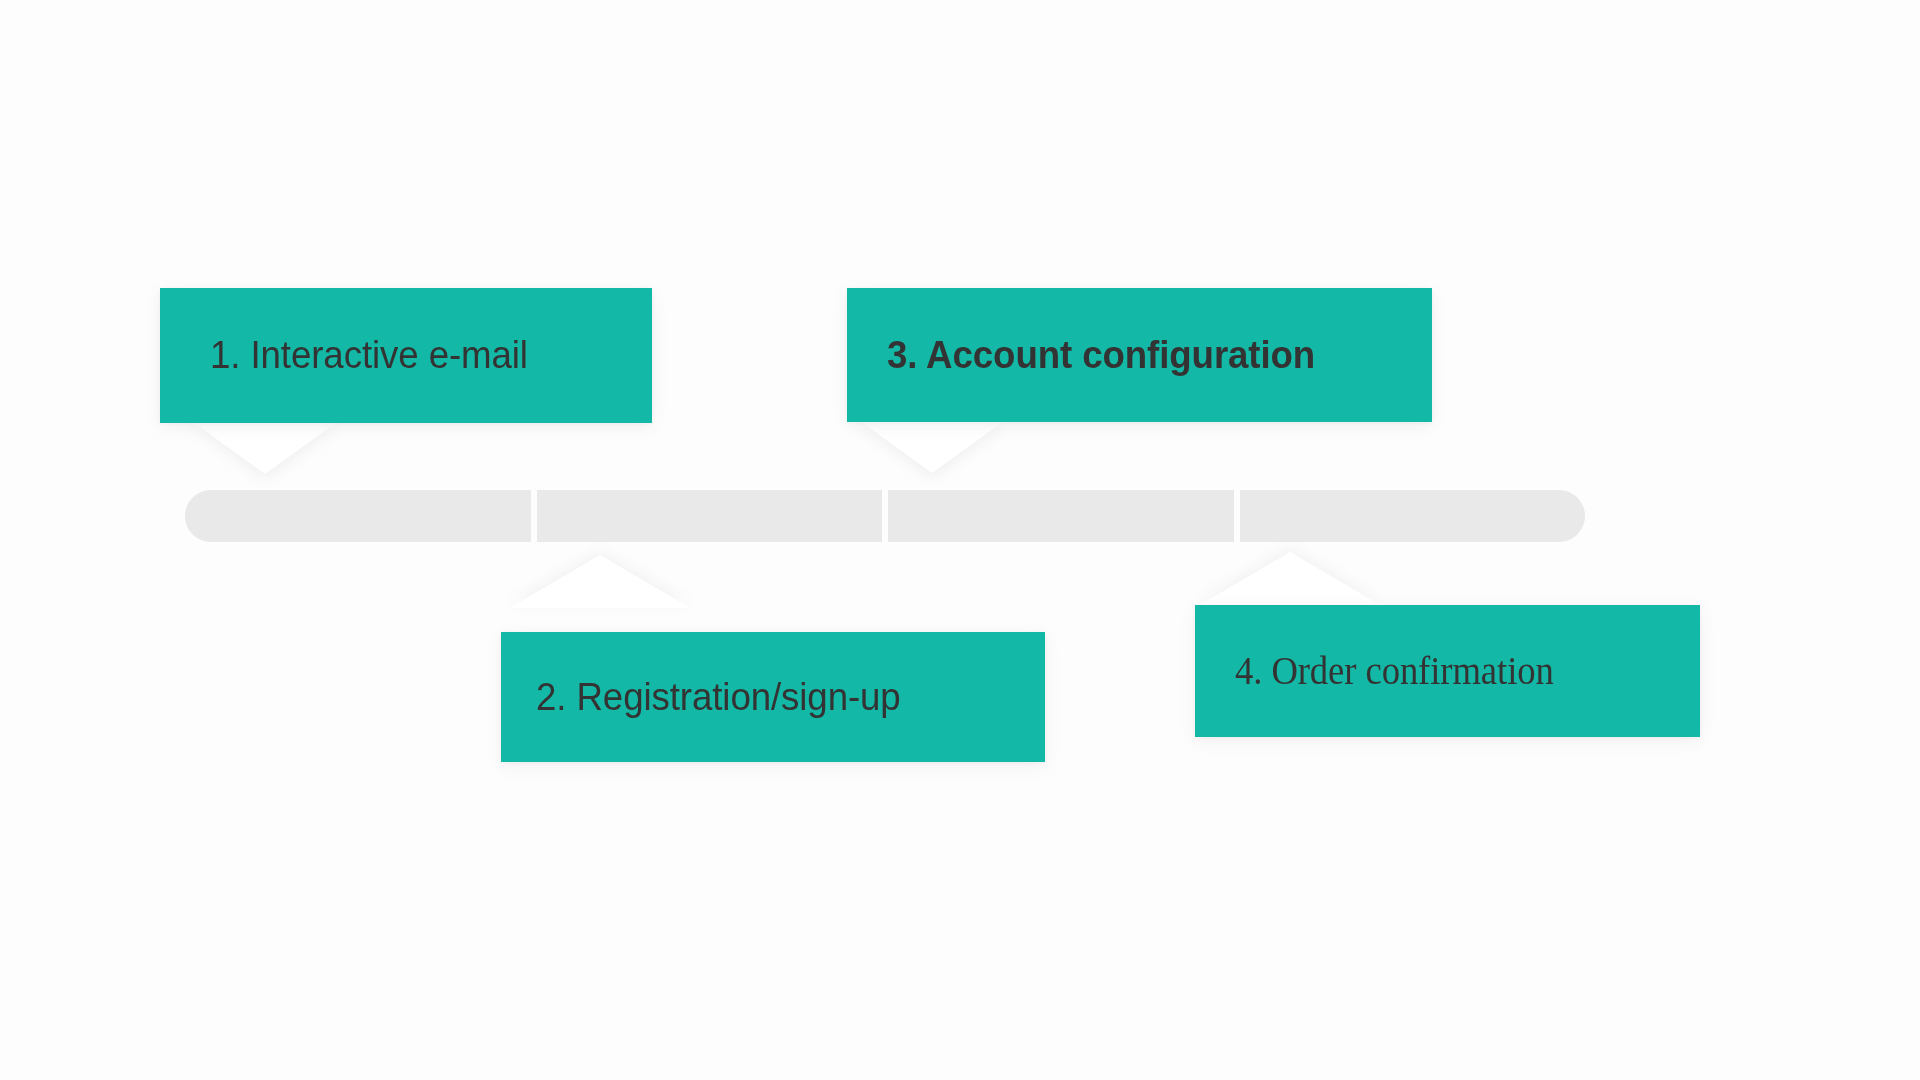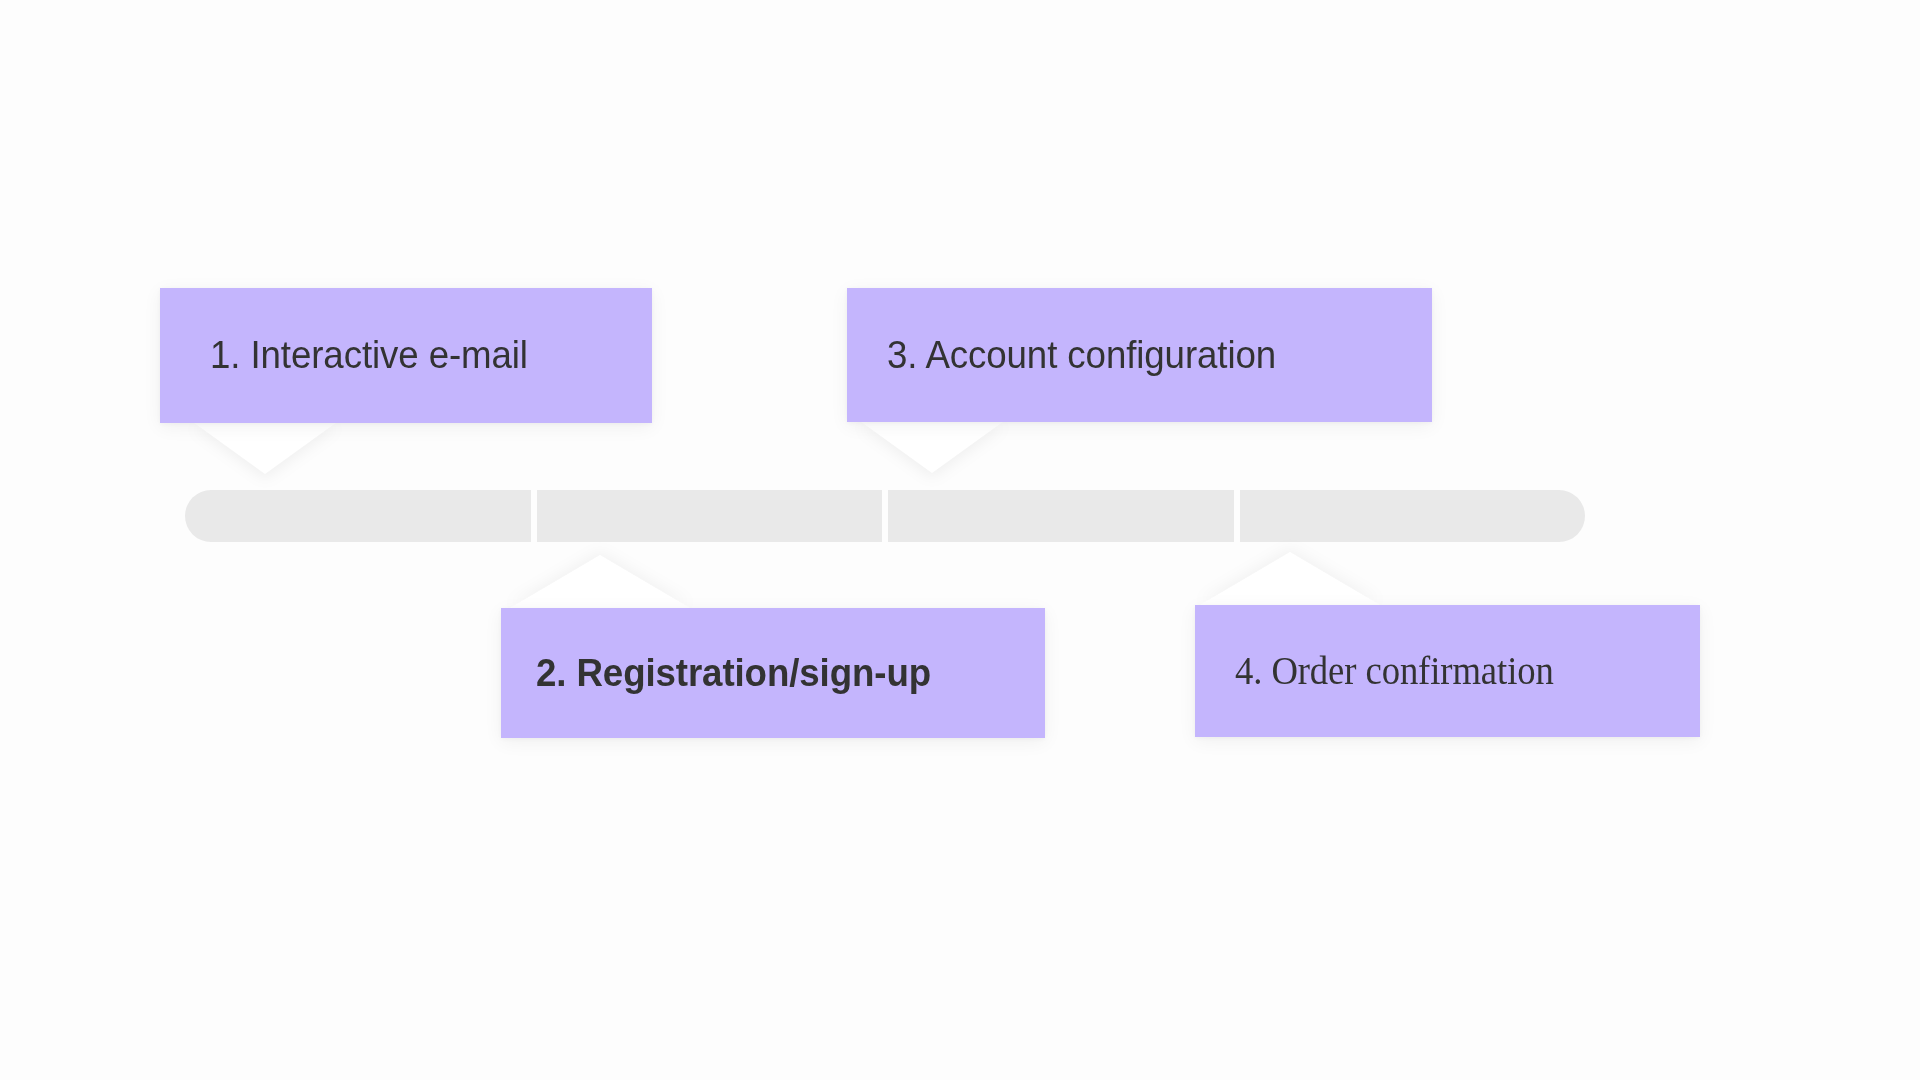--- a/index.html
+++ b/index.html
@@ -35,21 +35,21 @@
     flex: 1 1 0;
     height: 100%;
     background: #e9e9e9;
   }
   .seg.first  { border-top-left-radius: 26px;  border-bottom-left-radius: 26px; }
   .seg.last   { border-top-right-radius: 26px; border-bottom-right-radius: 26px; }
 
   
   .callout {
     position: absolute;
-    background: #c4b5fd;
+    background: #14b8a6;
     box-shadow: 0 4px 18px rgba(0,0,0,0.055), 0 1px 4px rgba(0,0,0,0.04);
     display: flex;
     align-items: center;
     box-sizing: border-box;
   }
   .callout .label {
     font-size: 39px;
     line-height: 1.1;
     letter-spacing: -0.1px;
     color: #333333;
@@ -78,25 +78,25 @@
     border-right: 90px solid transparent;
     border-bottom: 53px solid #ffffff;
     filter: drop-shadow(0 -4px 7px rgba(0,0,0,0.045));
   }
 
   
   #callout-1 { left: 160px; top: 288px; width: 492px; height: 135px; padding-left: 50px; }
   #tail-1    { left: 193px; top: 422px; }
 
   
-  #callout-2 { left: 501px; top: 608px; width: 544px; height: 130px; padding-left: 35px; font-weight: bold; }
+  #callout-2 { left: 501px; top: 632px; width: 544px; height: 130px; padding-left: 35px; }
   #tail-2    { left: 510px; top: 555px; }
 
   
-  #callout-3 { left: 847px; top: 288px; width: 585px; height: 134px; padding-left: 40px; }
+  #callout-3 { left: 847px; top: 288px; width: 585px; height: 134px; padding-left: 40px; font-weight: bold; }
   #tail-3    { left: 860px; top: 421px; }
 
   
   #callout-4 { left: 1195px; top: 605px; width: 505px; height: 132px; padding-left: 40px; font-family: Liberation Serif, serif; }
   #tail-4    { left: 1200px; top: 552px; }
 </style>
 </head>
 <body>
 
 <div id="stage">

